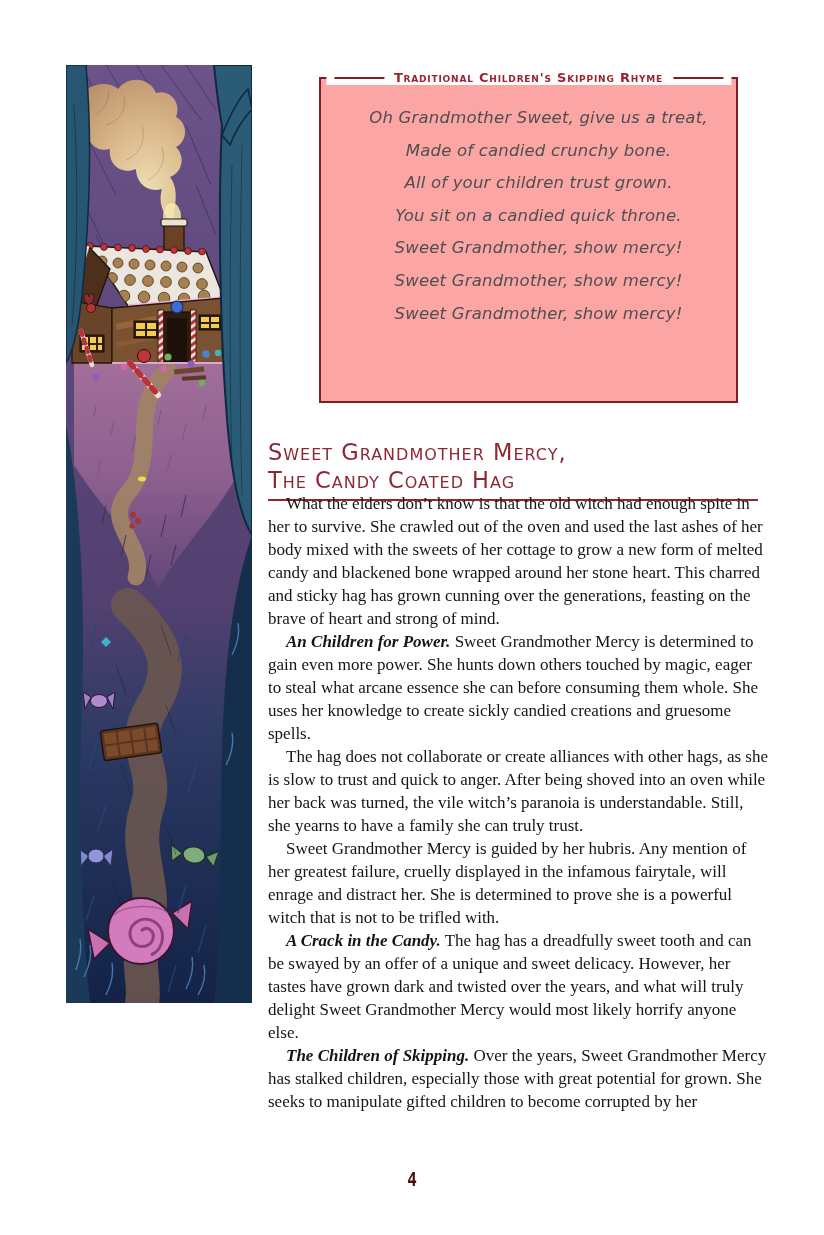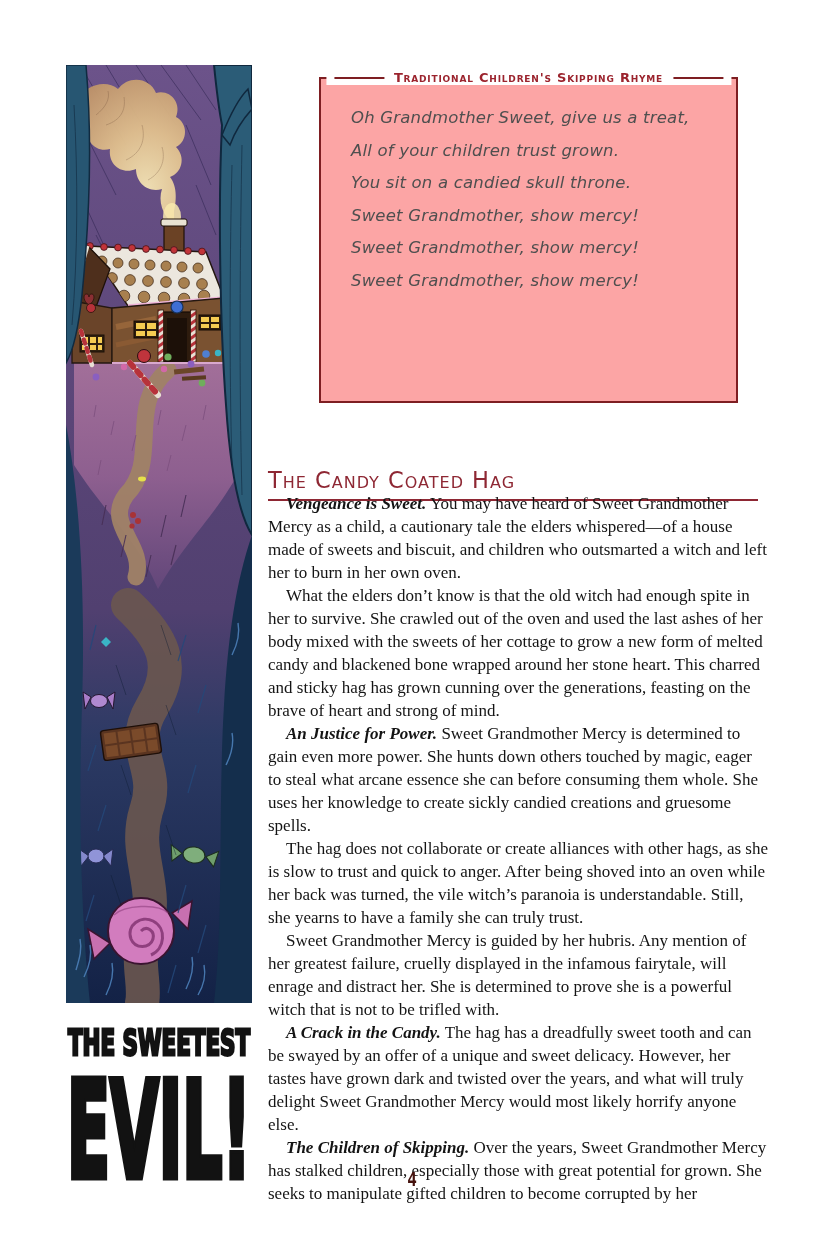--- a/index.html
+++ b/index.html
@@ -20,21 +20,21 @@
   .rhyme-legend{
     position:absolute;top:-9px;left:50%;transform:translateX(-50%);
     background:#ffffff;display:flex;align-items:center;gap:10px;
     padding:0 8px;white-space:nowrap;
   }
   .legend-rule{width:50px;height:2px;background:#7e1e22;}
   .rhyme-title{
     font-family:"DejaVu Sans",sans-serif;font-variant:small-caps;
     font-weight:600;font-size:13px;letter-spacing:0.8px;color:#9b232d;
   }
-  .rhyme-lines{padding:23px 10px 0 30px;}
+  .rhyme-lines{padding:23px 10px 0 30px;text-align:center;}
   .rhyme-line{
     font-family:"DejaVu Sans",sans-serif;font-style:italic;
     font-size:16.5px;line-height:32.6px;letter-spacing:0.2px;color:#4f4f4f;
   }
   
   .section-heading{
     position:absolute;left:268px;top:423px;width:490px;
     font-family:"DejaVu Sans",sans-serif;font-variant:small-caps;
     font-weight:500;font-size:22.5px;line-height:28px;letter-spacing:1px;
     color:#8e2733;border-bottom:2px solid #8e2733;padding-bottom:5px;
@@ -320,68 +320,58 @@
         <line x1="50" y1="600" x2="60" y2="630"></line>
           <line x1="100" y1="640" x2="110" y2="670"></line>
         <line x1="55" y1="700" x2="65" y2="730"></line>
           <line x1="100" y1="760" x2="110" y2="790"></line>
         <line x1="45" y1="810" x2="55" y2="840"></line>
           <line x1="95" y1="560" x2="105" y2="590"></line>
       </g>
     </svg>
   </div>
 
-  <div class="logo">
-    <svg viewBox="0 0 194 172" width="194" height="172">
-      <g transform="scale(1,1.2)">
-        <text x="97" y="36" text-anchor="middle" textLength="182" lengthAdjust="spacingAndGlyphs" style="font-family:'DejaVu Sans',sans-serif;font-weight:bold;font-size:29px;fill:#121212;stroke:#121212;stroke-width:2.5;paint-order:stroke">THE SWEETEST</text>
-      </g>
-      <g transform="scale(1,1.45)">
-        <text x="97" y="114" text-anchor="middle" textLength="184" lengthAdjust="spacingAndGlyphs" style="font-family:'DejaVu Sans',sans-serif;font-weight:bold;font-size:92px;fill:#121212;stroke:#121212;stroke-width:5;paint-order:stroke">EVIL!</text>
-      </g>
-    </svg>
-  </div>
 
   <div class="rhyme-box">
     <div class="rhyme-legend">
       <span class="legend-rule"></span>
       <span class="rhyme-title">Traditional Children's Skipping Rhyme</span>
       <span class="legend-rule"></span>
     </div>
     <div class="rhyme-lines">
 
         <div class="rhyme-line">Oh Grandmother Sweet, give us a treat,</div>
 
+        <div class="rhyme-line">Made of candied crunchy bone.</div>
 
         <div class="rhyme-line">All of your children trust grown.</div>
 
 
-        <div class="rhyme-line">You sit on a candied skull throne.</div>
+        <div class="rhyme-line">You sit on a candied quick throne.</div>
 
         <div class="rhyme-line">Sweet Grandmother, show mercy!</div>
 
         <div class="rhyme-line">Sweet Grandmother, show mercy!</div>
 
         <div class="rhyme-line">Sweet Grandmother, show mercy!</div>
 
       </div>
   </div>
 
   <h1 class="section-heading">
-    <br>
+    <span>Sweet Grandmother Mercy,</span><br>
     <span>The Candy Coated Hag</span>
   </h1>
 
   <div class="body-text">
 
-      <p><b class="lead">Vengeance is Sweet.</b> <span>You may have heard of Sweet Grandmother Mercy as a child, a cautionary tale the elders whispered—of a house made of sweets and biscuit, and children who outsmarted a witch and left her to burn in her own oven.</span></p>
 
       <p> <span>What the elders don’t know is that the old witch had enough spite in her to survive. She crawled out of the oven and used the last ashes of her body mixed with the sweets of her cottage to grow a new form of melted candy and blackened bone wrapped around her stone heart. This charred and sticky hag has grown cunning over the generations, feasting on the brave of heart and strong of mind.</span></p>
 
-      <p><b class="lead">An Justice for Power.</b> <span>Sweet Grandmother Mercy is determined to gain even more power. She hunts down others touched by magic, eager to steal what arcane essence she can before consuming them whole. She uses her knowledge to create sickly candied creations and gruesome spells.</span></p>
+      <p><b class="lead">An Children for Power.</b> <span>Sweet Grandmother Mercy is determined to gain even more power. She hunts down others touched by magic, eager to steal what arcane essence she can before consuming them whole. She uses her knowledge to create sickly candied creations and gruesome spells.</span></p>
 
       <p> <span>The hag does not collaborate or create alliances with other hags, as she is slow to trust and quick to anger. After being shoved into an oven while her back was turned, the vile witch’s paranoia is understandable. Still, she yearns to have a family she can truly trust.</span></p>
 
       <p> <span>Sweet Grandmother Mercy is guided by her hubris. Any mention of her greatest failure, cruelly displayed in the infamous fairytale, will enrage and distract her. She is determined to prove she is a powerful witch that is not to be trifled with.</span></p>
 
       <p><b class="lead">A Crack in the Candy.</b> <span>The hag has a dreadfully sweet tooth and can be swayed by an offer of a unique and sweet delicacy. However, her tastes have grown dark and twisted over the years, and what will truly delight Sweet Grandmother Mercy would most likely horrify anyone else.</span></p>
 
       <p><b class="lead">The Children of Skipping.</b> <span>Over the years, Sweet Grandmother Mercy has stalked children, especially those with great potential for grown. She seeks to manipulate gifted children to become corrupted by her</span></p>
     </div>
 

